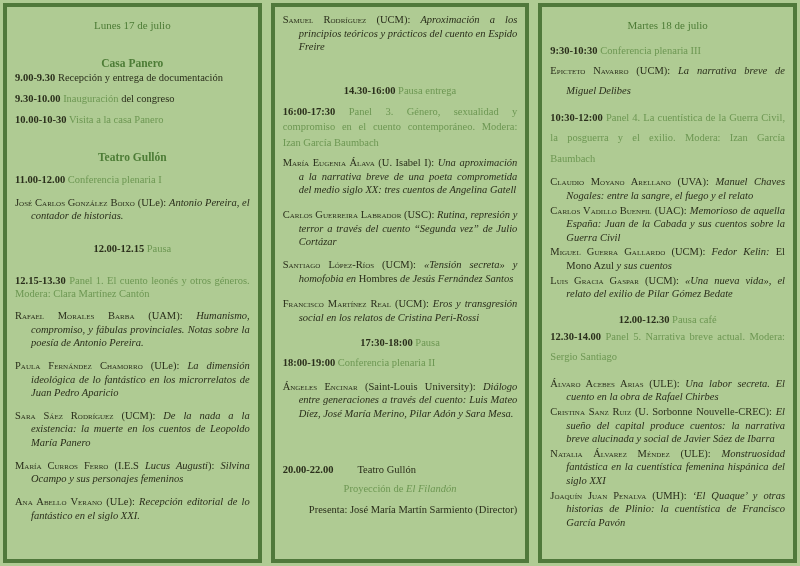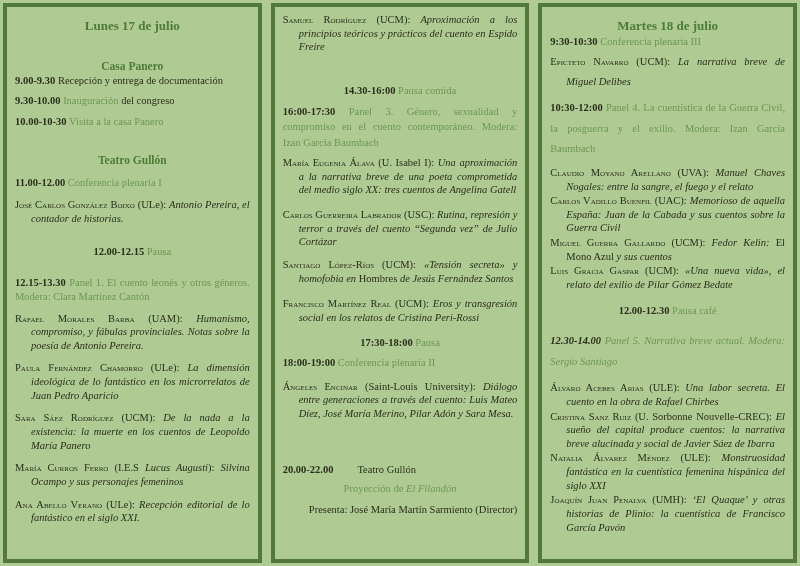--- a/index.html
+++ b/index.html
@@ -14,21 +14,21 @@
     border:4px solid var(--border,#50793b);
     padding:5px 8px 6px 8px;
     overflow:hidden;
     color:var(--dark,#2a2e1b);
     font-size:10.5px;line-height:1.3;
   }
   .blk{margin:0;text-align:left;}
   .center{text-align:center;}
   .justify{text-align:justify;}
   .entry{padding-left:16px;text-indent:-16px;text-align:justify;}
-  .heading{text-align:center;font-weight:bold;color:var(--hgreen,#4d7c36);font-size:13px;}
+  .heading{text-align:center;font-weight:normal;color:var(--hgreen,#4d7c36);font-size:11px;}
   .venue{text-align:center;font-weight:bold;color:var(--hgreen,#4d7c36);font-size:11.5px;}
   .loose{line-height:1.95;}
   .ml{line-height:1.48;}
   .indent{padding-left:8px;}
   
   .t{font-weight:bold;color:var(--dark,#2a2e1b);}
   .d{color:var(--dark,#2a2e1b);font-style:normal;}
   .g{color:var(--green,#6d9753);}
   .x{}
   .sp{font-variant:small-caps;color:var(--dark,#2a2e1b);}
@@ -52,43 +52,43 @@
       <p class="blk center" style="margin-top: 19px;"><span class="t">12.00-12.15</span><span class="g"> Pausa</span></p>
       <p class="blk justify" style="margin-top: 18px;"><span class="t">12.15-13.30</span><span class="g"> Panel 1. El cuento leonés y otros géneros. Modera: Clara Martínez Cantón</span></p>
       <p class="blk entry" style="margin-top: 8px;"><span class="sp">Rafael Morales Barba</span><span class="d"> (UAM): </span><span class="it">Humanismo, compromiso, y fábulas provinciales. Notas sobre la poesía de Antonio Pereira.</span></p>
       <p class="blk entry" style="margin-top: 9px;"><span class="sp">Paula Fernández Chamorro</span><span class="d"> (ULe): </span><span class="it">La dimensión ideológica de lo fantástico en los microrrelatos de Juan Pedro Aparicio</span></p>
       <p class="blk entry" style="margin-top: 9px;"><span class="sp">Sara Sáez Rodríguez</span><span class="d"> (UCM): </span><span class="it">De la nada a la existencia: la muerte en los cuentos de Leopoldo María Panero</span></p>
       <p class="blk entry" style="margin-top: 9px;"><span class="sp">María Curros Ferro</span><span class="d"> (I.E.S </span><span class="it">Lucus Augusti</span><span class="d">): </span><span class="it">Silvina Ocampo y sus personajes femeninos</span></p>
       <p class="blk entry" style="margin-top: 9px;"><span class="sp">Ana Abello Verano</span><span class="d"> (ULe): </span><span class="it">Recepción editorial de lo fantástico en el siglo XXI.</span></p>
     </div>
   <div class="col">
       <p class="blk entry" style="margin-top: 1px;"><span class="sp">Samuel Rodríguez</span><span class="d"> (UCM): </span><span class="it">Aproximación a los principios teóricos y prácticos del cuento en Espido Freire</span></p>
-      <p class="blk center" style="margin-top: 30px;"><span class="t">14.30-16:00</span><span class="g"> Pausa comida</span></p>
+      <p class="blk center" style="margin-top: 30px;"><span class="t">14.30-16:00</span><span class="g"> Pausa entrega</span></p>
       <p class="blk justify ml" style="margin-top: 6px;"><span class="t">16:00-17:30</span><span class="g"> Panel 3. Género, sexualidad y compromiso en el cuento contemporáneo. Modera: Izan García Baumbach</span></p>
       <p class="blk entry" style="margin-top: 6px;"><span class="sp">María Eugenia Álava</span><span class="d"> (U. Isabel I): </span><span class="it">Una aproximación a la narrativa breve de una poeta comprometida del medio siglo XX: tres cuentos de Angelina Gatell</span></p>
       <p class="blk entry" style="margin-top: 11px;"><span class="sp">Carlos Guerreira Labrador</span><span class="d"> (USC): </span><span class="it">Rutina, represión y terror a través del cuento “Segunda vez” de Julio Cortázar</span></p>
       <p class="blk entry" style="margin-top: 9px;"><span class="sp">Santiago López-Ríos</span><span class="d"> (UCM): </span><span class="it">«Tensión secreta» y homofobia en </span><span class="d">Hombres</span><span class="it"> de Jesús Fernández Santos</span></p>
       <p class="blk entry" style="margin-top: 12px;"><span class="sp">Francisco Martínez Real</span><span class="d"> (UCM): </span><span class="it">Eros y transgresión social en los relatos de Cristina Peri-Rossi</span></p>
       <p class="blk center" style="margin-top: 11px;"><span class="t">17:30-18:00</span><span class="g"> Pausa</span></p>
       <p class="blk" style="margin-top: 7px;"><span class="t">18:00-19:00</span><span class="g"> Conferencia plenaria II</span></p>
       <p class="blk entry" style="margin-top: 10px;"><span class="sp">Ángeles Encinar</span><span class="d"> (Saint-Louis University): </span><span class="it">Diálogo entre generaciones a través del cuento: Luis Mateo Díez, José María Merino, Pilar Adón y Sara Mesa.</span></p>
       <p class="blk" style="margin-top: 42px;"><span class="t">20.00-22.00</span><span class="tab"></span><span class="d">Teatro Gullón</span></p>
       <p class="blk center" style="margin-top: 6px;"><span class="g">Proyección de </span><span class="git">El Filandón</span></p>
       <p class="blk indent" style="margin-top: 7px; text-align: right;"><span class="d">Presenta: José María Martín Sarmiento (Director)</span></p>
     </div>
   <div class="col">
       <p class="blk heading" style="margin-top: 6px;"><span class="x">Martes 18 de julio</span></p>
-      <p class="blk" style="margin-top: 0;"><span class="t">9:30-10:30</span><span class="g"> Conferencia plenaria III</span></p>
+      <p class="blk" style="margin-top: 12px;"><span class="t">9:30-10:30</span><span class="g"> Conferencia plenaria III</span></p>
       <p class="blk entry loose" style="margin-top: 3px;"><span class="sp">Epicteto Navarro</span><span class="d"> (UCM): </span><span class="it">La narrativa breve de Miguel Delibes</span></p>
       <p class="blk justify loose" style="margin-top: 6px;"><span class="t">10:30-12:00</span><span class="g"> Panel 4. La cuentística de la Guerra Civil, la posguerra y el exilio. Modera: Izan García Baumbach</span></p>
       <p class="blk entry" style="margin-top: 6px;"><span class="sp">Claudio Moyano Arellano</span><span class="d"> (UVA): </span><span class="it">Manuel Chaves Nogales: entre la sangre, el fuego y el relato</span></p>
       <p class="blk entry" style="margin-top: 1px;"><span class="sp">Carlos Vadillo Buenfil</span><span class="d"> (UAC): </span><span class="it">Memorioso de aquella España: Juan de la Cabada y sus cuentos sobre la Guerra Civil</span></p>
       <p class="blk entry" style="margin-top: 1px;"><span class="sp">Miguel Guerra Gallardo</span><span class="d"> (UCM): </span><span class="it">Fedor Kelin: </span><span class="d">El Mono Azul</span><span class="it"> y sus cuentos</span></p>
       <p class="blk entry" style="margin-top: 1px;"><span class="sp">Luis Gracia Gaspar</span><span class="d"> (UCM): </span><span class="it">«Una nueva vida», el relato del exilio de Pilar Gómez Bedate</span></p>
       <p class="blk center" style="margin-top: 12px;"><span class="t">12.00-12.30</span><span class="g"> Pausa café</span></p>
-      <p class="blk justify loose" style="margin-top: 14px; font-style: italic;"><span class="t">12.30-14.00</span><span class="g"> Panel 5. Narrativa breve actual. Modera: Sergio Santiago</span></p>
+      <p class="blk justify loose" style=""><span class="t">12.30-14.00</span><span class="g"> Panel 5. Narrativa breve actual. Modera: Sergio Santiago</span></p>
       <p class="blk entry" style="margin-top: 9px;"><span class="sp">Álvaro Acebes Arias</span><span class="d"> (ULE): </span><span class="it">Una labor secreta. El cuento en la obra de Rafael Chirbes</span></p>
       <p class="blk entry" style="margin-top: 1px;"><span class="sp">Cristina Sanz Ruiz</span><span class="d"> (U. Sorbonne Nouvelle-CREC): </span><span class="it">El sueño del capital produce cuentos: la narrativa breve alucinada y social de Javier Sáez de Ibarra</span></p>
       <p class="blk entry" style="margin-top: 1px;"><span class="sp">Natalia Álvarez Méndez</span><span class="d"> (ULE): </span><span class="it">Monstruosidad fantástica en la cuentística femenina hispánica del siglo XXI</span></p>
       <p class="blk entry" style="margin-top: 1px;"><span class="sp">Joaquín Juan Penalva</span><span class="d"> (UMH): </span><span class="it">‘El Quaque’ y otras historias de Plinio: la cuentística de Francisco García Pavón</span></p>
       <p class="blk center" style="margin-top: 18px;"></p>
     </div>
 </div>
 
 </body></html>

